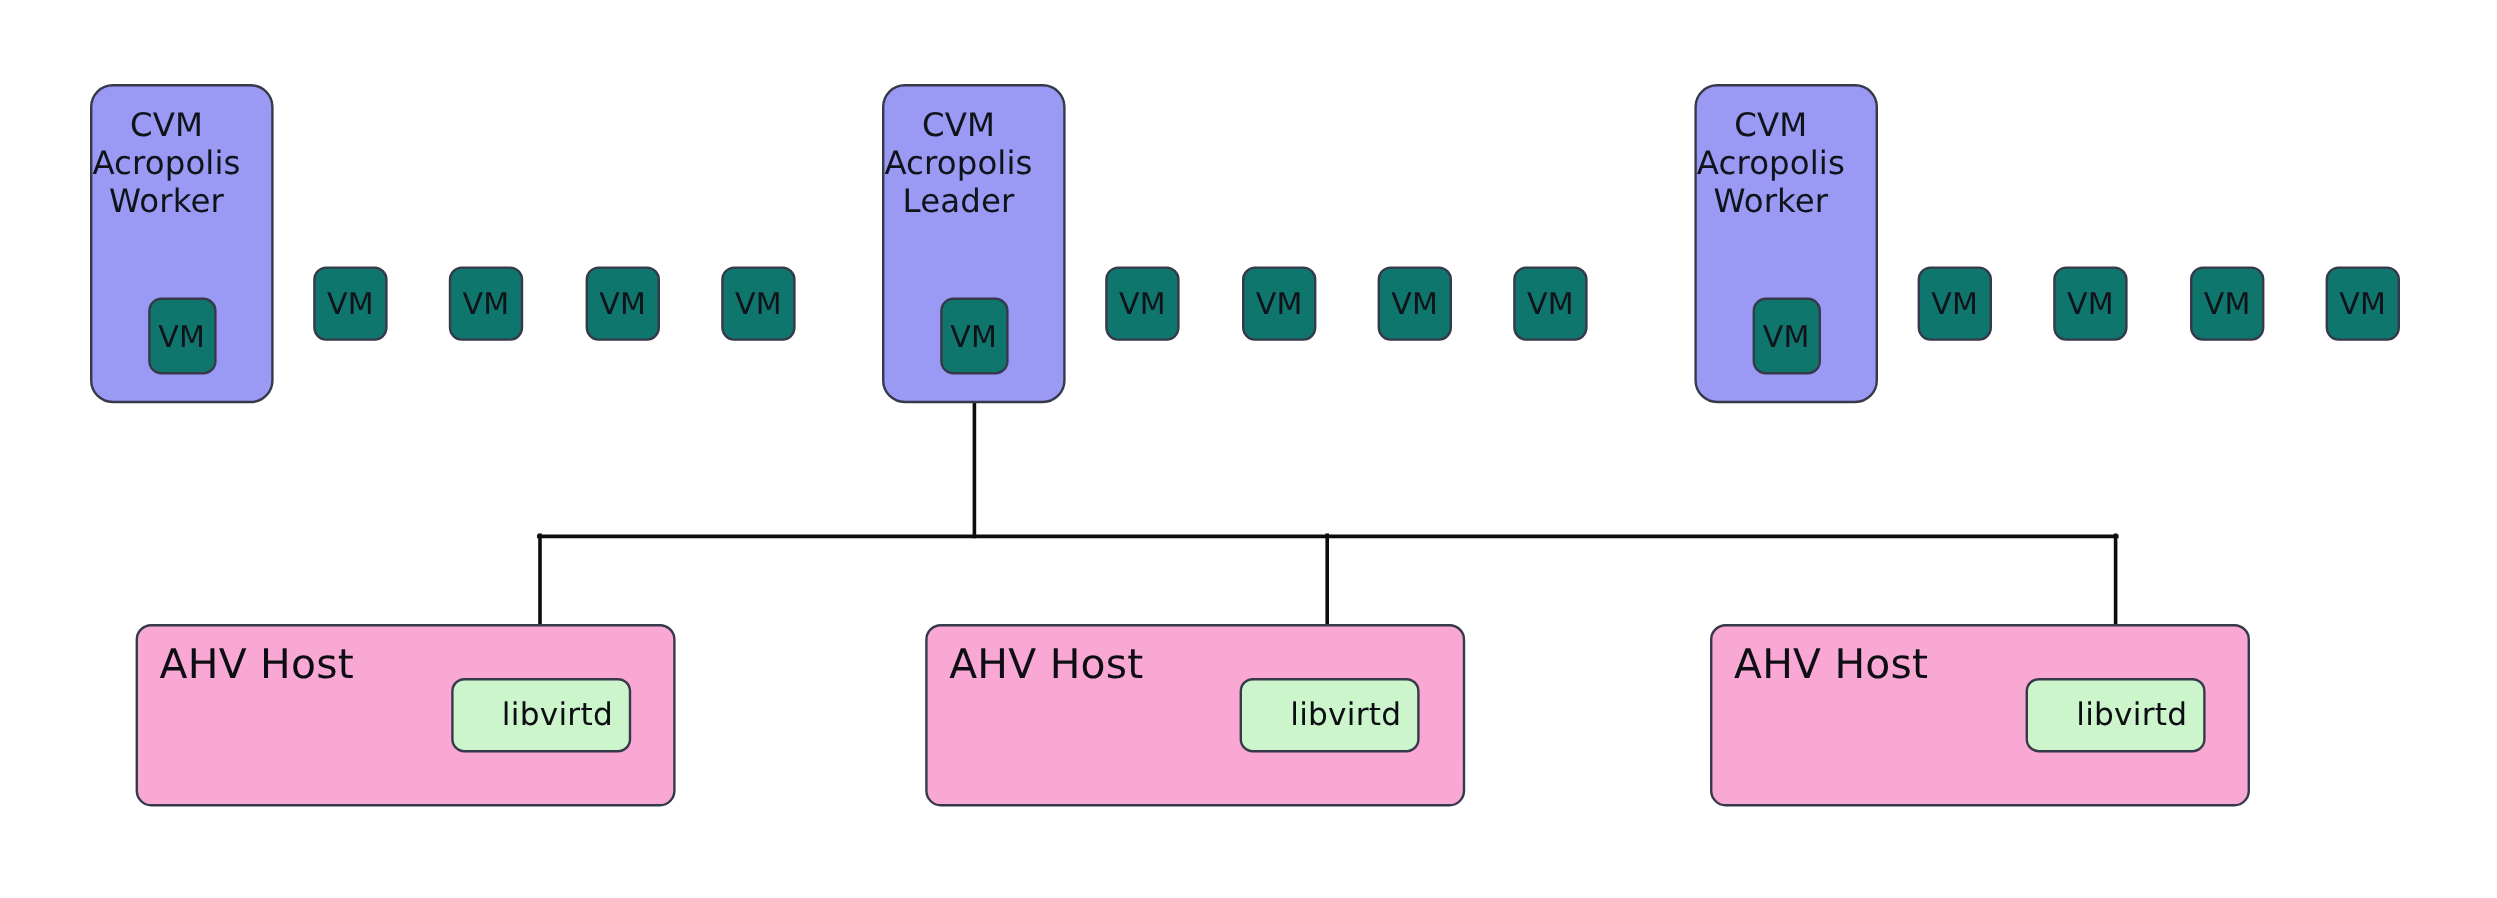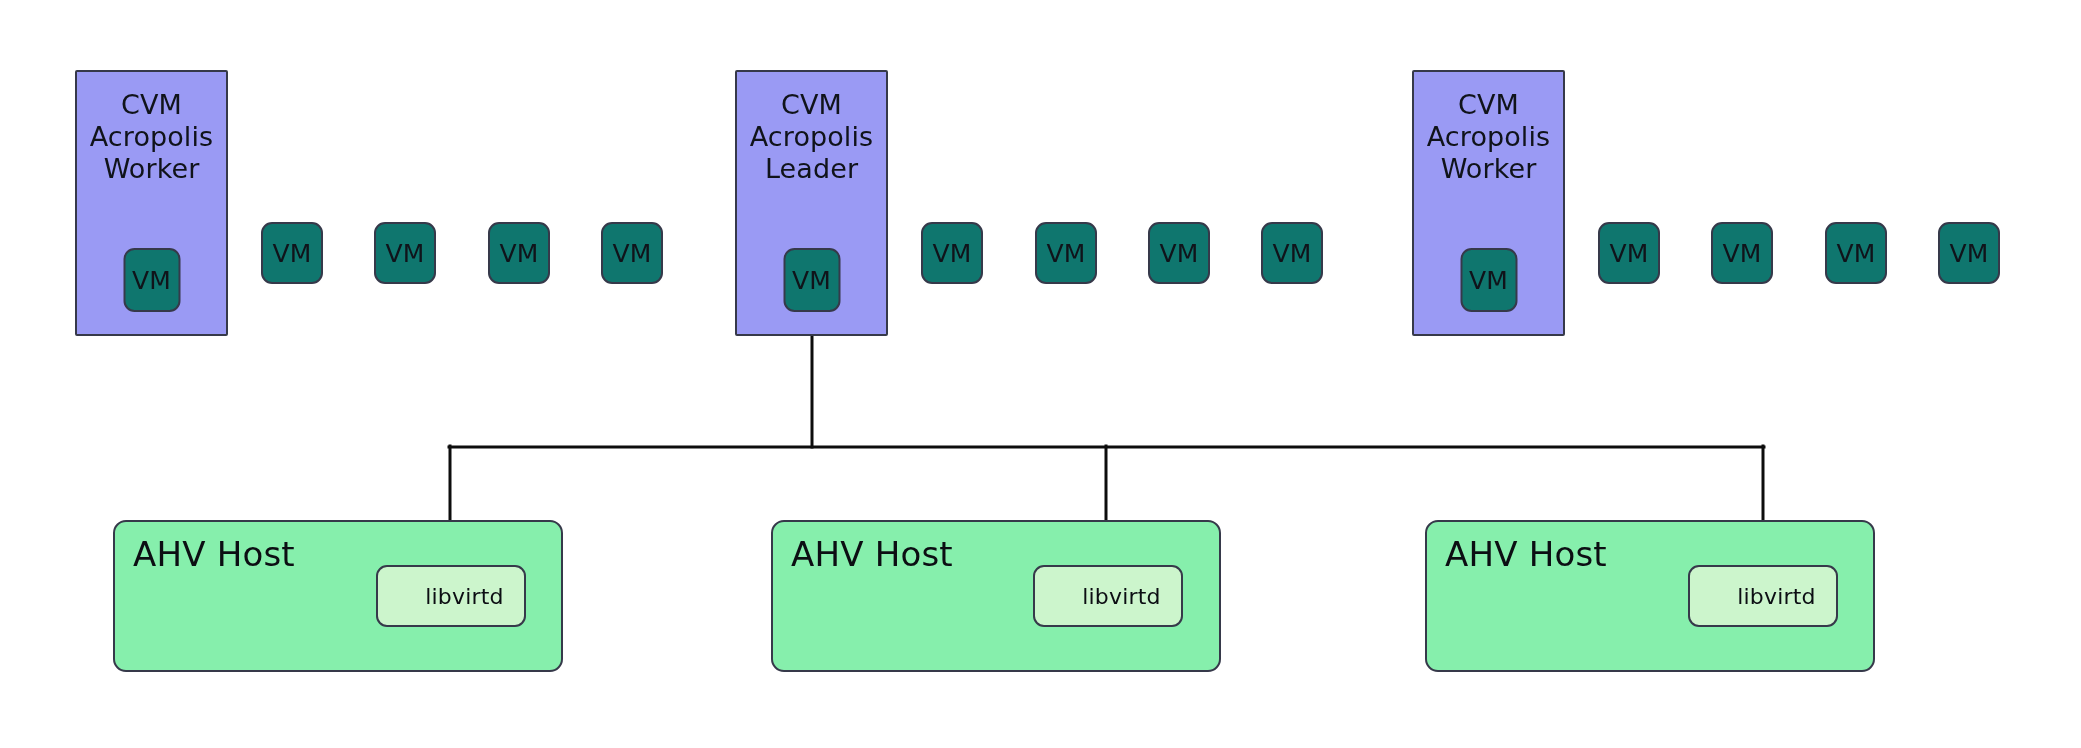--- a/index.html
+++ b/index.html
@@ -34,24 +34,24 @@
     stroke-width: 3;
     stroke-linecap: square;
   }
 
   
   .cvm {
     position: absolute;
     box-sizing: border-box;
     background: #9a9af4;
     border: 2px solid #36394a;
-    border-radius: 2px;
+    border-radius: 19px;
     display: flex;
     flex-direction: column;
-    align-items: center;
+    align-items: flex-start;
     justify-content: flex-start;
   }
   .cvm-title {
     margin-top: 17px;
     text-align: center;
     color: #10131a;
     font-size: 27px;
     line-height: 1.18;
     letter-spacing: 0.1px;
     white-space: pre-line;
@@ -83,21 +83,21 @@
   .vm-free {
     position: absolute;
     width: 62px;
     height: 62px;
   }
 
   
   .host {
     position: absolute;
     box-sizing: border-box;
-    background: #86efac;
+    background: #f9a8d4;
     border: 2px solid #36394a;
     border-radius: 13px;
     text-decoration: underline;
   }
   .host-title {
     position: absolute;
     left: 18px;
     top: 12px;
     color: #0c0e13;
     font-size: 34px;
@@ -110,21 +110,21 @@
   .libvirtd {
     position: absolute;
     box-sizing: border-box;
     background: #ccf5cc;
     border: 2px solid #36394a;
     border-radius: 11px;
     display: flex;
     align-items: center;
     justify-content: center;
     color: #0c0e13;
-    font-size: 22px;
+    font-size: 26px;
     letter-spacing: 0.2px;
     user-select: none;
     padding-left: 27px;
   }
 </style>
 </head>
 <body>
 
 <div id="canvas">
 

